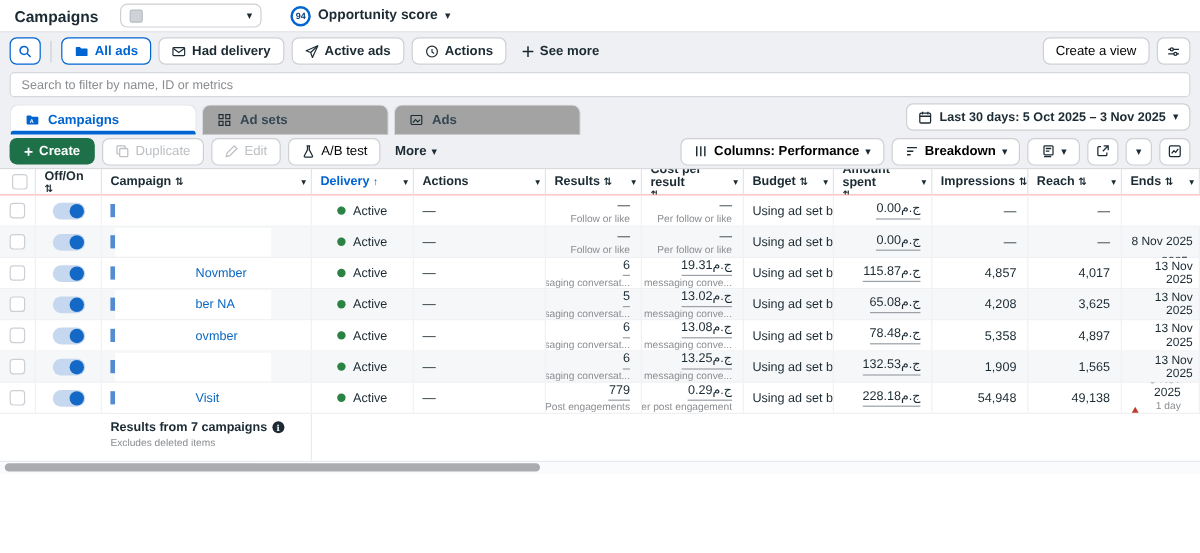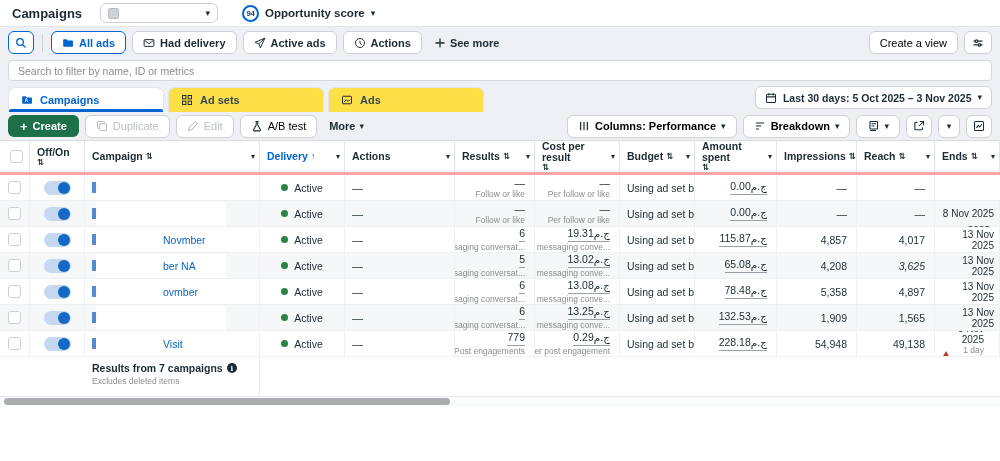--- a/index.html
+++ b/index.html
@@ -41,36 +41,36 @@
   .chip.active { border-color:#0064d1; color:#0064d1; }
   .chip.ghost { border:none; background:transparent; }
   .filter-right { display:flex; align-items:center; gap:6px; }
   .btn { height:23px; border:1px solid #ced0d4; border-radius:6px; background:#fff; display:flex; align-items:center; gap:5px; padding:0 10px; font-size:11px; cursor:pointer; }
 
   .search-row { padding:2px 8px 3px; }
   .search-input { width:100%; height:21px; border:1px solid #d4d7db; border-radius:4px; background:#fff; padding:0 9px; font-size:10.5px; font-family:inherit; color:#1c2b33; }
   .search-input::placeholder { color:#8a8d91; }
 
   .tabs-row { display:flex; align-items:flex-end; padding:3px 8px 0; height:28px; position:relative; }
-  .tab { width:156px; height:25px; background:#fde047; border:1px solid #e2e4e8; border-bottom:none; border-radius:7px 7px 0 0; display:flex; align-items:center; gap:7px; padding:0 12px; margin-right:4px; font-weight:600; cursor:pointer; color:#344854; position:relative; }
+  .tab { width:156px; height:25px; background:#a3a3a3; border:1px solid #e2e4e8; border-bottom:none; border-radius:7px 7px 0 0; display:flex; align-items:center; gap:7px; padding:0 12px; margin-right:4px; font-weight:600; cursor:pointer; color:#344854; position:relative; }
   .tab.active { background:#fff; color:#0064d1; }
   .tab.active:after { content:""; position:absolute; left:0; right:0; bottom:0; height:3px; background:#0064d1; border-radius:2px 2px 0 0; }
   .daterange { position:absolute; right:8px; bottom:3px; height:23px; background:#fff; border:1px solid #ced0d4; border-radius:6px; display:flex; align-items:center; gap:6px; padding:0 9px; font-size:10.5px; font-weight:600; cursor:pointer; }
 
   .toolbar { display:flex; align-items:center; justify-content:space-between; padding:3px 8px; height:28px; }
   .tl-left, .tl-right { display:flex; align-items:center; gap:6px; }
   .btn-create { height:22px; background:#1d7048; color:#fff; border:none; border-radius:6px; display:flex; align-items:center; gap:5px; padding:0 12px; font-weight:600; font-size:11px; cursor:pointer; }
   .btn.disabled { color:#bcc0c4; }
   .btn.disabled svg { stroke:#bcc0c4 !important; }
   .more-btn { display:flex; align-items:center; gap:4px; font-weight:600; padding:0 6px; cursor:pointer; }
   .split-caret { width:22px; }
 
   
   .table { background:#fff; }
-  .thead { display:flex; height:35px; border-top:1px solid #d8dadd; border-bottom:3px solid #fca5a5; background:#fff; }
+  .thead { display:flex; height:23px; border-top:1px solid #d8dadd; border-bottom:1px solid #fca5a5; background:#fff; }
   .hcell { display:flex; align-items:center; justify-content:space-between; padding:0 4px 0 7px; border-right:1px solid #e2e4e8; font-weight:700; font-size:10.5px; overflow:hidden; cursor:pointer; }
   .hcell .hl { display:flex; align-items:center; gap:3px; line-height:1.05; }
   .hl.twoline { flex-direction:column; align-items:flex-start; gap:0; }
   .sortg { font-size:8.5px; color:#1c2b33; }
   .hcaret { font-size:8px; color:#1c2b33; flex:0 0 auto; }
   .hcell.sorted .hl, .hcell.sorted .sortg { color:#0064d1;justify-content:space-between; }
 
   .trow { display:flex; height:26px; border-bottom:1px solid #eef0f2; background:#fff; }
   .trow.alt { background:#f6f7f9; }
   .cell { border-right:1px solid #f0f1f3; padding:2px 7px; overflow:hidden; display:flex; flex-direction:column; justify-content:center; }
@@ -574,21 +574,21 @@
           </div>
           <div class="cell " style="width: 75px; flex: 0 0 75px;">
             <span class="val" style="white-space: nowrap;">Using ad set bu...</span>
           </div>
           <div class="cell num" style="width: 82px; flex: 0 0 82px;">
             <span class="val u">65.08ج.م</span>
           </div>
           <div class="cell num" style="width: 80px; flex: 0 0 80px;">
             <span class="val">4,208</span>
           </div>
-          <div class="cell num" style="width: 78px; flex: 0 0 78px; font-style: italic;">
+          <div class="cell num" style="width: 78px; flex: 0 0 78px;">
             <span class="val">3,625</span>
           </div>
           <div class="cell num" style="width: 65px; flex: 0 0 65px; padding-right: 5px;">
             <span class="val" style="font-size: 10px;">13 Nov 2025</span>
           </div>
         </div>
         <div class="trow">
           <div class="cell center" style="width: 30px; flex: 0 0 30px;">
             <span class="checkbox"></span>
           </div>

